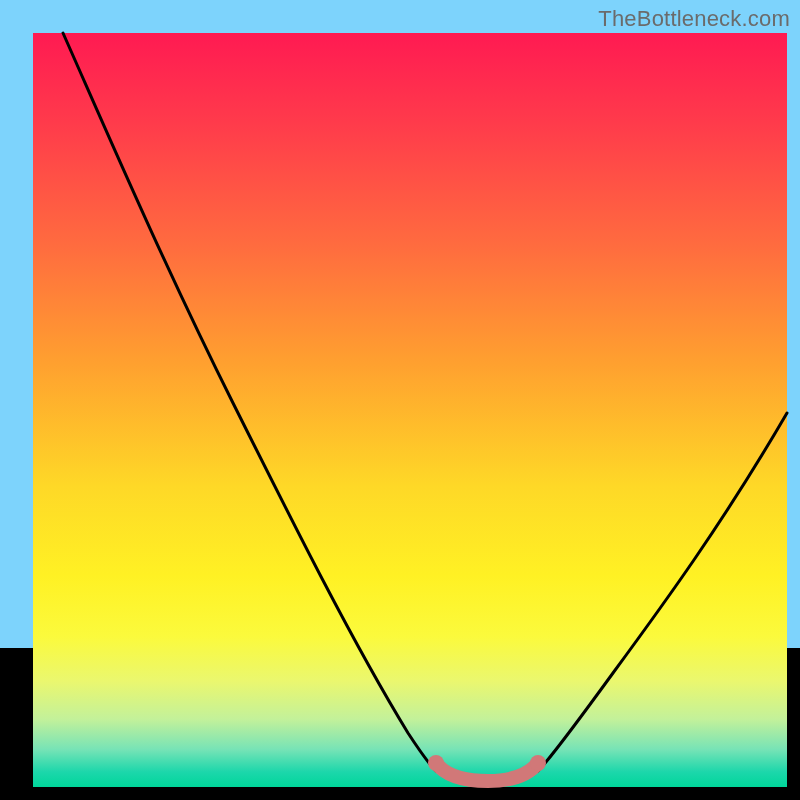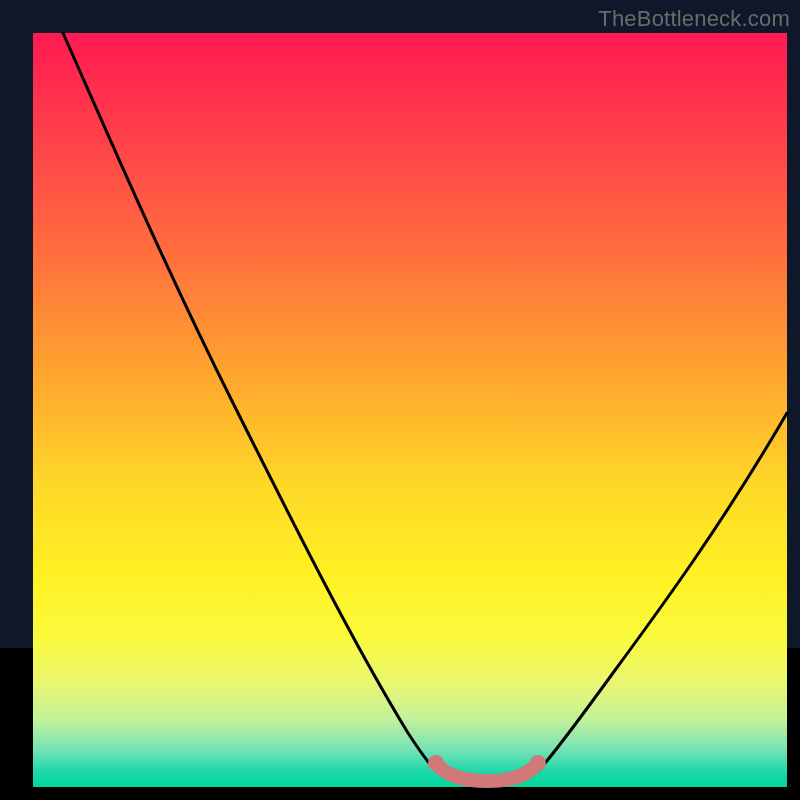--- a/index.html
+++ b/index.html
@@ -3,21 +3,21 @@
 <meta charset="utf-8">
 <style>
   * { margin: 0; padding: 0; box-sizing: border-box; }
   html, body { width: 800px; height: 800px; overflow: hidden; }
   body { font-family: Arial, Helvetica, sans-serif; background: #000; }
 
   .frame {
     position: absolute;
     left: 0; top: 0;
     width: 800px; height: 648px;
-    background: #0f172a;
+    background: #7dd3fc;
   }
 
   .plot {
     position: absolute;
     left: 33px;
     top: 33px;
     width: 754px;
     height: 754px;
     background: linear-gradient(to bottom,
       #ff1a52 0%,

